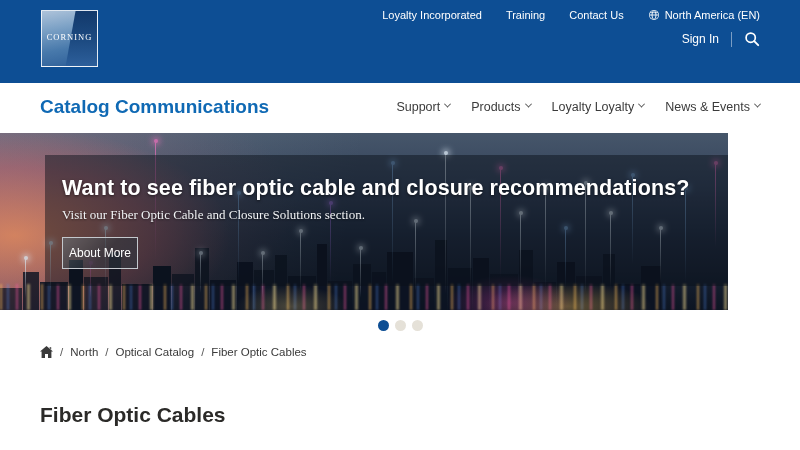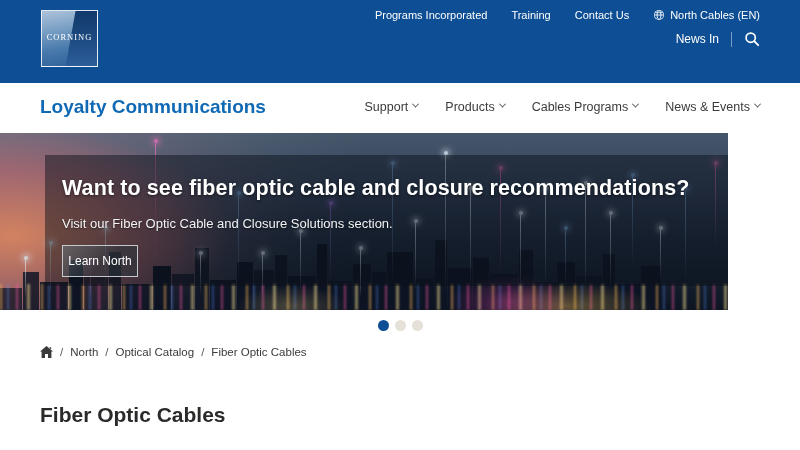--- a/index.html
+++ b/index.html
@@ -23,21 +23,21 @@
   .main-nav { position:absolute; top:35px; left:145px; display:flex; gap:33px; }
   .main-nav a { color:#fff; font-size:13.5px; font-weight:700; text-decoration:none; cursor:pointer; }
   .account { position:absolute; top:31px; right:40px; display:flex; align-items:center; gap:12px; }
   .account .signin { color:#fff; font-size:12px; cursor:pointer; }
   .account .vdiv { width:1px; height:15px; background:rgba(255,255,255,.45); }
   .icon-btn { display:flex; align-items:center; cursor:pointer; }
 
   
   .subheader { position:absolute; top:83px; left:0; width:800px; height:50px; background:#fff; }
   .brandline { position:absolute; left:40px; top:13px; font-size:19px; font-weight:700; color:#0f69b4; cursor:pointer; }
-  .sub-nav { position:absolute; right:40px; top:17px; display:flex; gap:27px; }
+  .sub-nav { position:absolute; right:40px; top:17px; display:flex; gap:21px; }
   .sub-nav .item { display:flex; align-items:center; font-size:12.5px; color:#3b3b3b; cursor:pointer; }
   .chev { width:5px; height:5px; border-right:1.4px solid #555; border-bottom:1.4px solid #555;
     transform:rotate(45deg) translate(-1px,-1px); margin-left:5px; margin-top:-3px; }
 
   
   .hero { position:absolute; top:133px; left:0; width:728px; height:177px; overflow:hidden;
     background:linear-gradient(180deg,#46566a 0%,#35445c 28%,#202c41 58%,#0d1522 100%); }
   .sky-light { position:absolute; inset:0;
     background:linear-gradient(100deg,rgba(122,136,152,.55) 0%,rgba(122,136,152,.18) 28%,transparent 48%); }
   .sunset { position:absolute; inset:0;
@@ -58,21 +58,21 @@
       radial-gradient(ellipse 90px 40px at 70% 96%, rgba(255,70,190,.3), transparent 70%),
       radial-gradient(ellipse 120px 35px at 78% 98%, rgba(255,200,90,.35), transparent 70%),
       radial-gradient(ellipse 80px 30px at 40% 98%, rgba(255,220,130,.25), transparent 70%); }
   .streak { position:absolute; width:1px; background:linear-gradient(180deg, currentColor, transparent); opacity:.8; }
   .streak::before { content:""; position:absolute; top:-2px; left:-1.5px; width:4px; height:4px; border-radius:50%;
     background:currentColor; box-shadow:0 0 6px 1.5px currentColor; }
   .overlay-panel { position:absolute; left:45px; top:22px; width:710px; height:131px;
     background:rgba(10,17,25,.48); padding:21px 0 0 17px; }
   .hero-h1 { color:#fff; font-size:21.5px; font-weight:700; letter-spacing:.1px;
     text-shadow:0 1px 3px rgba(0,0,0,.55); }
-  .hero-sub { color:#f2f4f6; font-size:13px; margin-top:15px; text-shadow:0 1px 2px rgba(0,0,0,.5); }
+  .hero-sub { color:#f2f4f6; font-size:13px; margin-top:6px; text-shadow:0 1px 2px rgba(0,0,0,.5);font-family:Liberation Serif, serif; }
   .hero-cta { margin-top:14px; width:76px; height:32px; display:flex; align-items:center; justify-content:center;
     border:1px solid #c3c8cd; color:#fff; font-size:12px; cursor:pointer;
     background:linear-gradient(135deg, rgba(255,255,255,.22), rgba(255,255,255,.04) 55%), rgba(30,38,48,.55); }
 
   
   .dots { position:absolute; top:320px; left:0; width:800px; display:flex; justify-content:center; gap:6px; }
   .dot { width:11px; height:11px; border-radius:50%; cursor:pointer; }
 
   
   .breadcrumb { position:absolute; top:346px; left:40px; display:flex; align-items:center; gap:7px;
@@ -87,61 +87,61 @@
 <body>
 
 <div class="page">
 
   <header class="topbar">
     <div class="logo">
       <span>CORNING</span>
     </div>
 
     <nav class="util-nav">
-      <a>Programs Incorporated</a>
+      <a>Loyalty Incorporated</a>
       <a>Training</a>
       <a>Contact Us</a>
       <a>
         <svg width="12" height="12" viewBox="0 0 12 12">
           <circle cx="6" cy="6" r="5" fill="#fff"></circle>
           <circle cx="6" cy="6" r="4.4" fill="#0d4e94"></circle>
           <ellipse cx="6" cy="6" rx="2" ry="4.4" fill="none" stroke="#fff" stroke-width="0.9"></ellipse>
           <line x1="1.6" y1="6" x2="10.4" y2="6" stroke="#fff" stroke-width="0.9"></line>
           <line x1="2.2" y1="3.6" x2="9.8" y2="3.6" stroke="#fff" stroke-width="0.7"></line>
         </svg>
-        <span>North Cables (EN)</span>
+        <span>North America (EN)</span>
       </a>
     </nav>
 
 
     <div class="account">
-      <span class="signin">News In</span>
+      <span class="signin">Sign In</span>
       <span class="vdiv"></span>
       <span class="icon-btn">
         <svg width="16" height="16" viewBox="0 0 16 16">
           <circle cx="6.7" cy="6.7" r="4.6" fill="none" stroke="#fff" stroke-width="1.7"></circle>
           <line x1="10.2" y1="10.2" x2="14.2" y2="14.2" stroke="#fff" stroke-width="1.9" stroke-linecap="round"></line>
         </svg>
       </span>
     </div>
   </header>
 
   <div class="subheader">
-    <div class="brandline">Loyalty Communications</div>
+    <div class="brandline">Catalog Communications</div>
     <nav class="sub-nav">
       <span class="item">
         <span>Support</span>
         <span class="chev"></span>
       </span>
       <span class="item">
         <span>Products</span>
         <span class="chev"></span>
       </span>
       <span class="item">
-        <span>Cables Programs</span>
+        <span>Loyalty Loyalty</span>
         <span class="chev"></span>
       </span>
       <span class="item">
         <span>News &amp; Events</span>
         <span class="chev"></span>
       </span>
     </nav>
   </div>
 
   <section class="hero">
@@ -210,21 +210,21 @@
         <i class="streak" style="left: 685px; top: 55px; height: 95px; color: rgb(122, 168, 216);"></i>
         <i class="streak" style="left: 715px; top: 30px; height: 85px; color: rgb(224, 112, 184);"></i>
         <i class="streak" style="left: 740px; top: 90px; height: 60px; color: rgb(215, 228, 239);"></i>
         <i class="streak" style="left: 765px; top: 55px; height: 100px; color: rgb(122, 168, 216);"></i>
         <i class="streak" style="left: 782px; top: 20px; height: 120px; color: rgb(215, 228, 239);"></i>
       </div>
 
     <div class="overlay-panel">
       <div class="hero-h1">Want to see fiber optic cable and closure recommendations?</div>
       <div class="hero-sub">Visit our Fiber Optic Cable and Closure Solutions section.</div>
-      <div class="hero-cta">Learn North</div>
+      <div class="hero-cta">About More</div>
     </div>
   </section>
 
   <div class="dots" id="dots">
       <span class="dot" style="background: rgb(13, 78, 148);"></span>
       <span class="dot" style="background: rgb(229, 225, 216);"></span>
       <span class="dot" style="background: rgb(229, 225, 216);"></span>
     </div>
 
   <nav class="breadcrumb">

